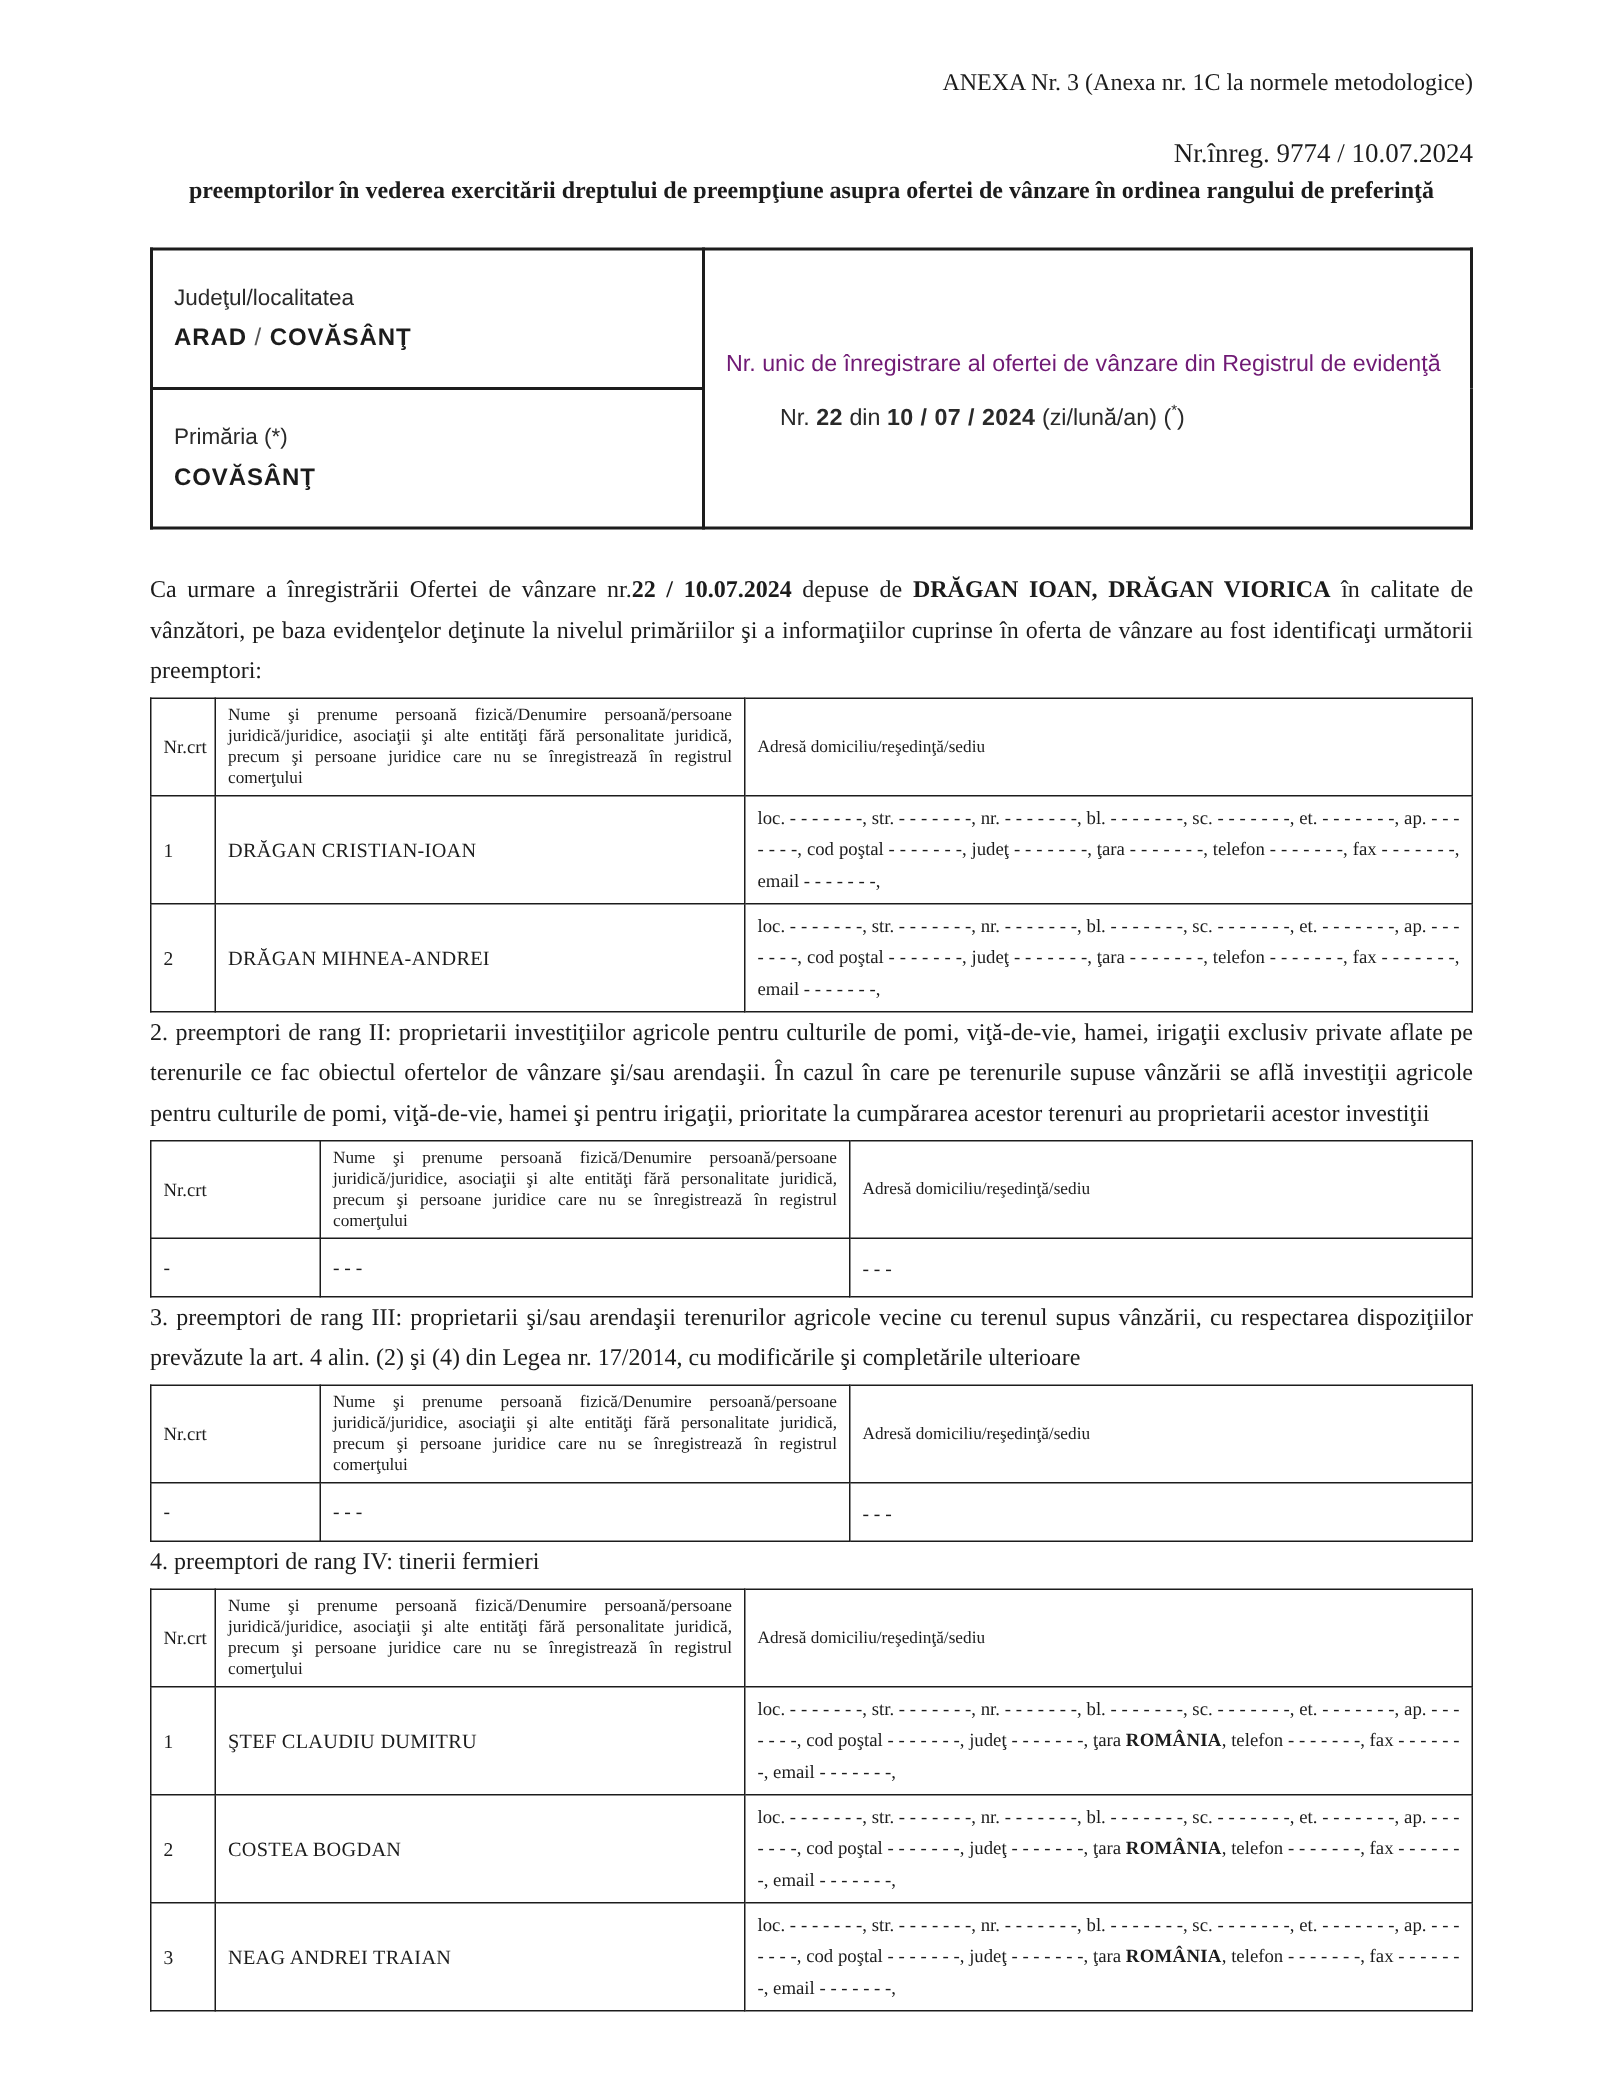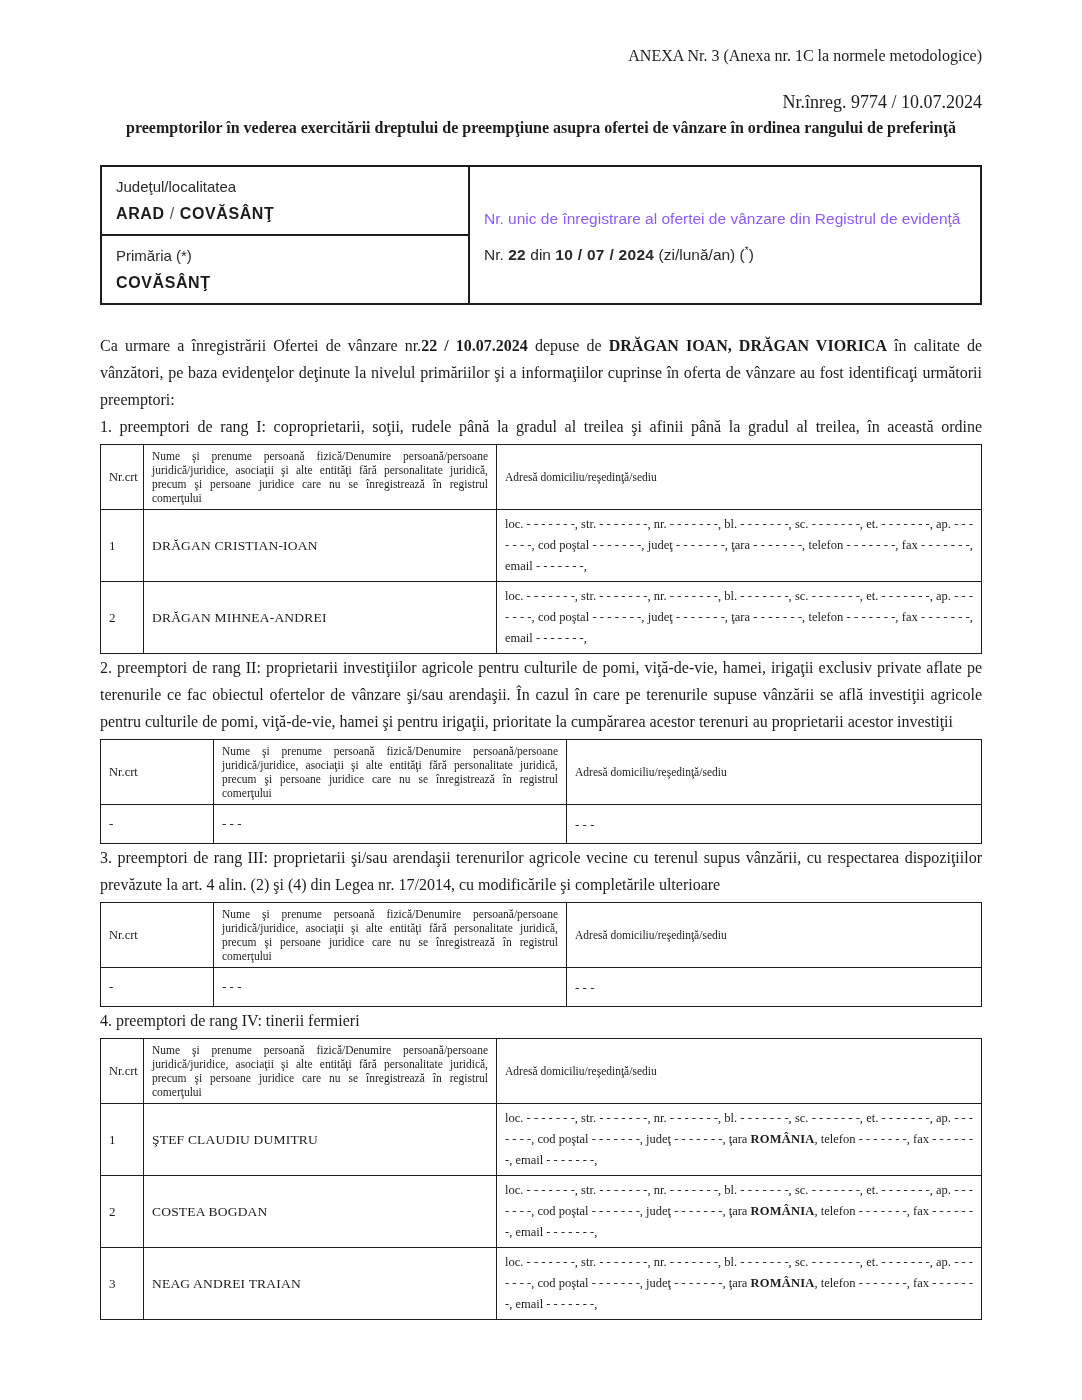--- a/index.html
+++ b/index.html
@@ -17,28 +17,28 @@
   .doc-title  { text-align: center; font-weight: bold; font-size: 16.5px; letter-spacing: 0.6px; margin-top: 9px; line-height: 20px; }
   .doc-subtitle { text-align: center; font-weight: bold; font-size: 16px; line-height: 28px; margin-top: 2px; }
 
   
   table.info-table {
     width: 100%; border-collapse: collapse; margin-top: 23px;
     font-family: "Liberation Sans", sans-serif;
     table-layout: fixed;
   }
   table.info-table, table.info-table td { border: 2px solid #1c1c1c; }
-  table.info-table td { padding: 10px 14px; vertical-align: middle; }
+  table.info-table td { padding: 22px 14px; vertical-align: middle; }
   td.info-left { width: 338px; }
   .info-label { font-size: 15px; color: #2a2a2a; line-height: 20px; }
   .info-value { font-size: 16px; font-weight: bold; letter-spacing: 0.6px; margin-top: 7px; line-height: 20px; }
   .info-value .sep { font-weight: normal; color: #555; }
   td.info-right { vertical-align: middle; }
-  .unique-reg { font-size: 15.5px; text-align: justify; line-height: 30px; color: #8b5cf6; }
-  .reg-nr-line { font-size: 15.5px; margin-top: 9px; line-height: 24px; color: #2a2a2a; }
+  .unique-reg { font-size: 15.5px; text-align: justify; line-height: 30px; color: #701a75; }
+  .reg-nr-line { font-size: 15.5px; margin-top: 9px; line-height: 24px; color: #2a2a2a; margin-left: 36px; }
   .reg-nr-line b { letter-spacing: 0.3px; }
   .reg-nr-line sup { font-size: 10px; vertical-align: super; line-height: 0; }
 
   
   p.para { font-size: 16px; line-height: 27px; text-align: justify; margin: 0; }
   p.intro { margin-top: 27px; }
   p.rank-heading-stretch { font-size: 16px; line-height: 27px; margin: 0; text-align: justify; text-align-last: justify; }
   p.rank-heading { font-size: 16px; line-height: 27px; margin: 0; }
   .mt-section { margin-top: 21px; }
   .mt-small { margin-top: 5px; }
@@ -90,21 +90,20 @@
       <td class="info-left">
         <div class="info-label">Primăria (*)</div>
         <div class="info-value">COVĂSÂNŢ</div>
       </td>
     </tr>
   </tbody>
     </table>
 
   <p class="para intro"><span>Ca urmare a înregistrării Ofertei de vânzare nr.</span><b>22 / 10.07.2024</b><span> depuse de </span><b>DRĂGAN IOAN, DRĂGAN VIORICA</b><span> în calitate de vânzători, pe baza evidenţelor deţinute la nivelul primăriilor şi a informaţiilor cuprinse în oferta de vânzare au fost identificaţi următorii preemptori:</span></p>
 
-  <p class="rank-heading-stretch">1. preemptori de rang I: coproprietarii, soţii, rudele până la gradul al treilea şi afinii până la gradul al treilea, în această ordine</p>
 
   <table class="data-table">
     <colgroup>
         <col class="c-nr-narrow">
         <col class="c-name">
         <col>
       </colgroup>
     <tbody>
         <tr class="row-header">
       <td class="h-nr">Nr.crt</td>

